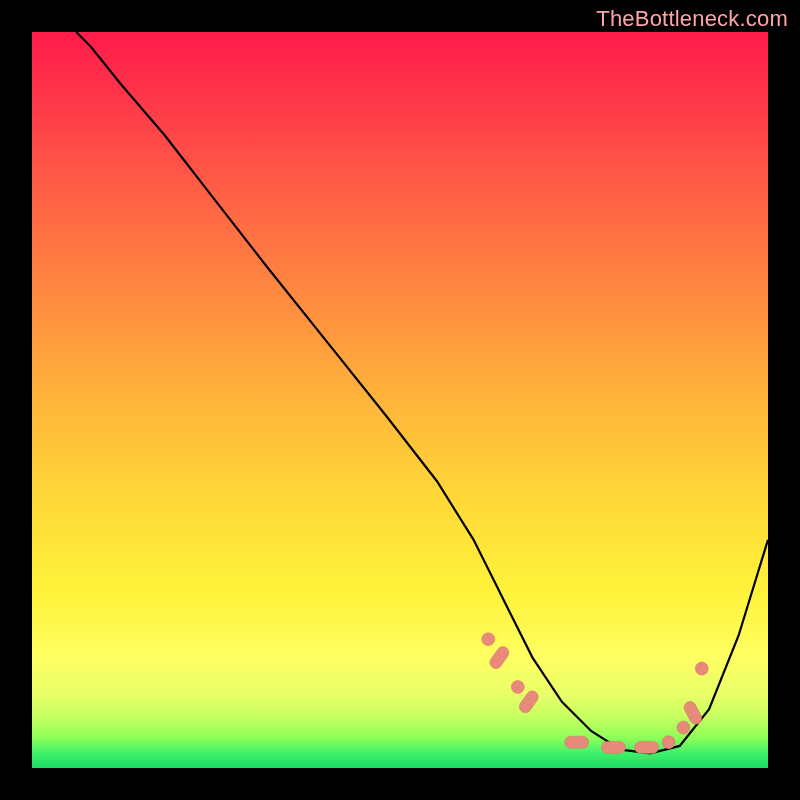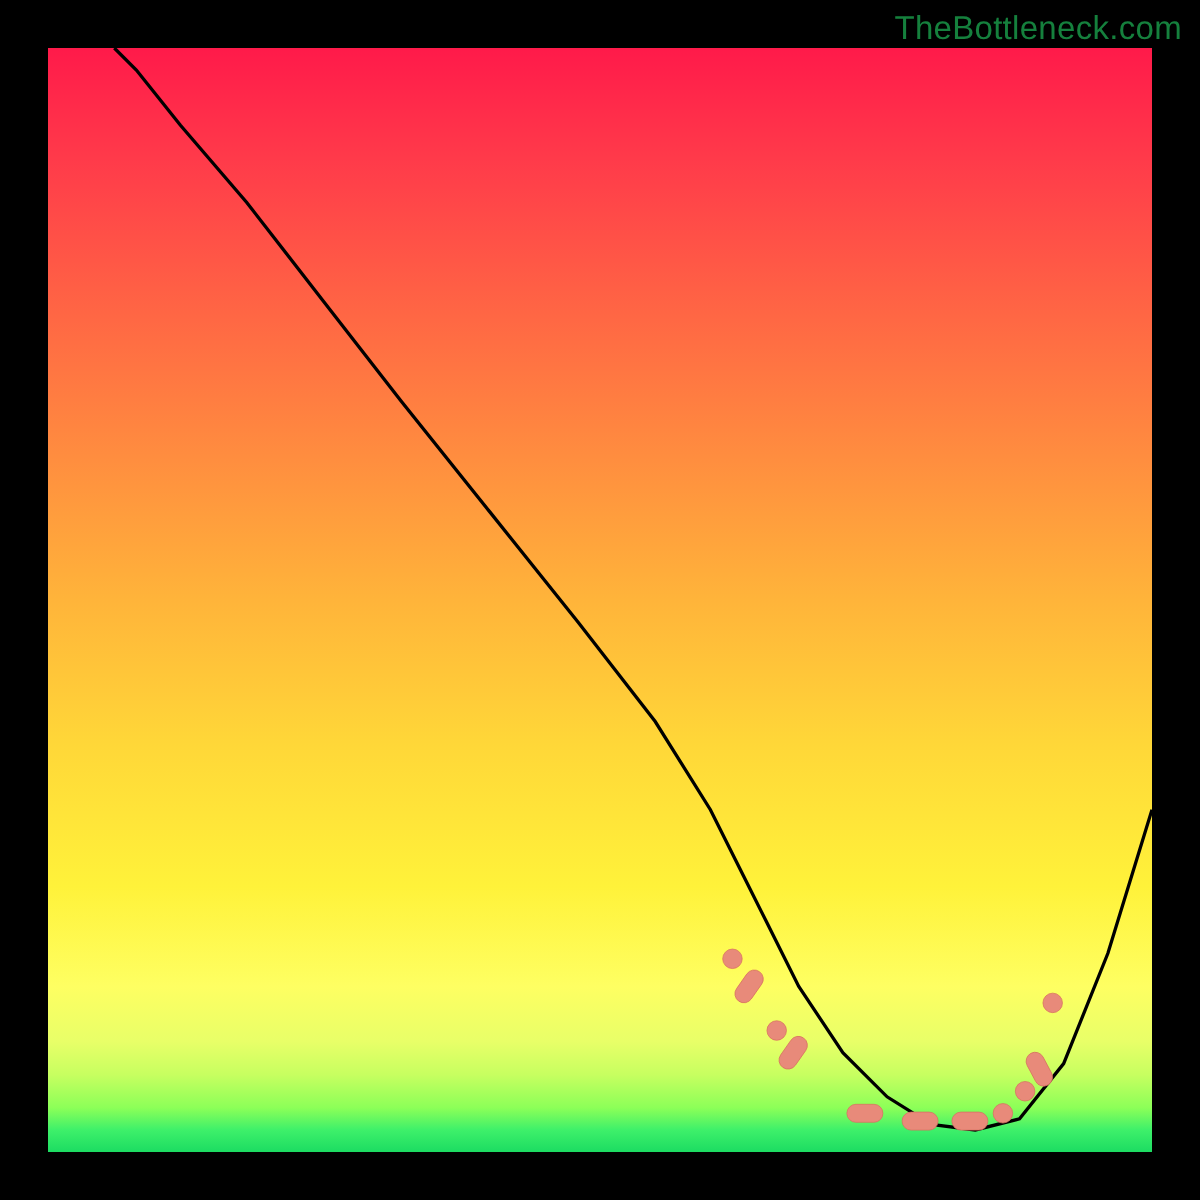--- a/index.html
+++ b/index.html
@@ -57,21 +57,21 @@
   }
   .pill {
     fill: #e88a7a;
     stroke: #d87060;
     stroke-width: 0.5;
   }
   .watermark {
     position: absolute;
     top: 6px;
     right: 12px;
-    color: #15803d;
+    color: #fca5a5;
     font-size: 22px;
     font-weight: 500;
     letter-spacing: 0.2px;
   }
   #svg-layer { display:block; }
 </style>
 </head>
 <body>
 
 <div class="chart-area">

